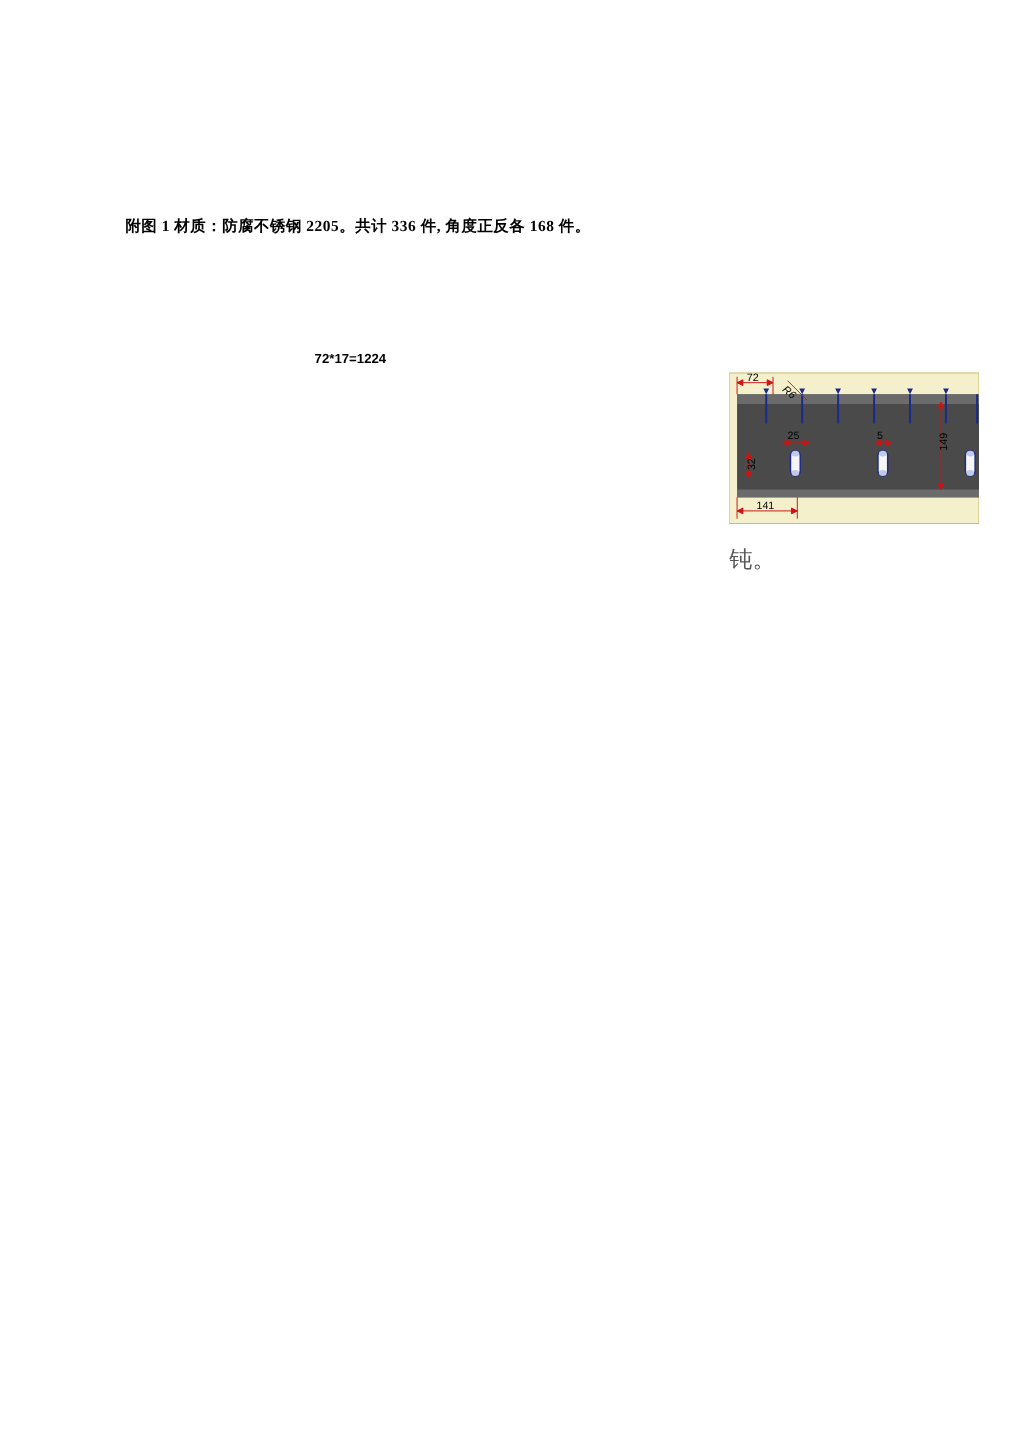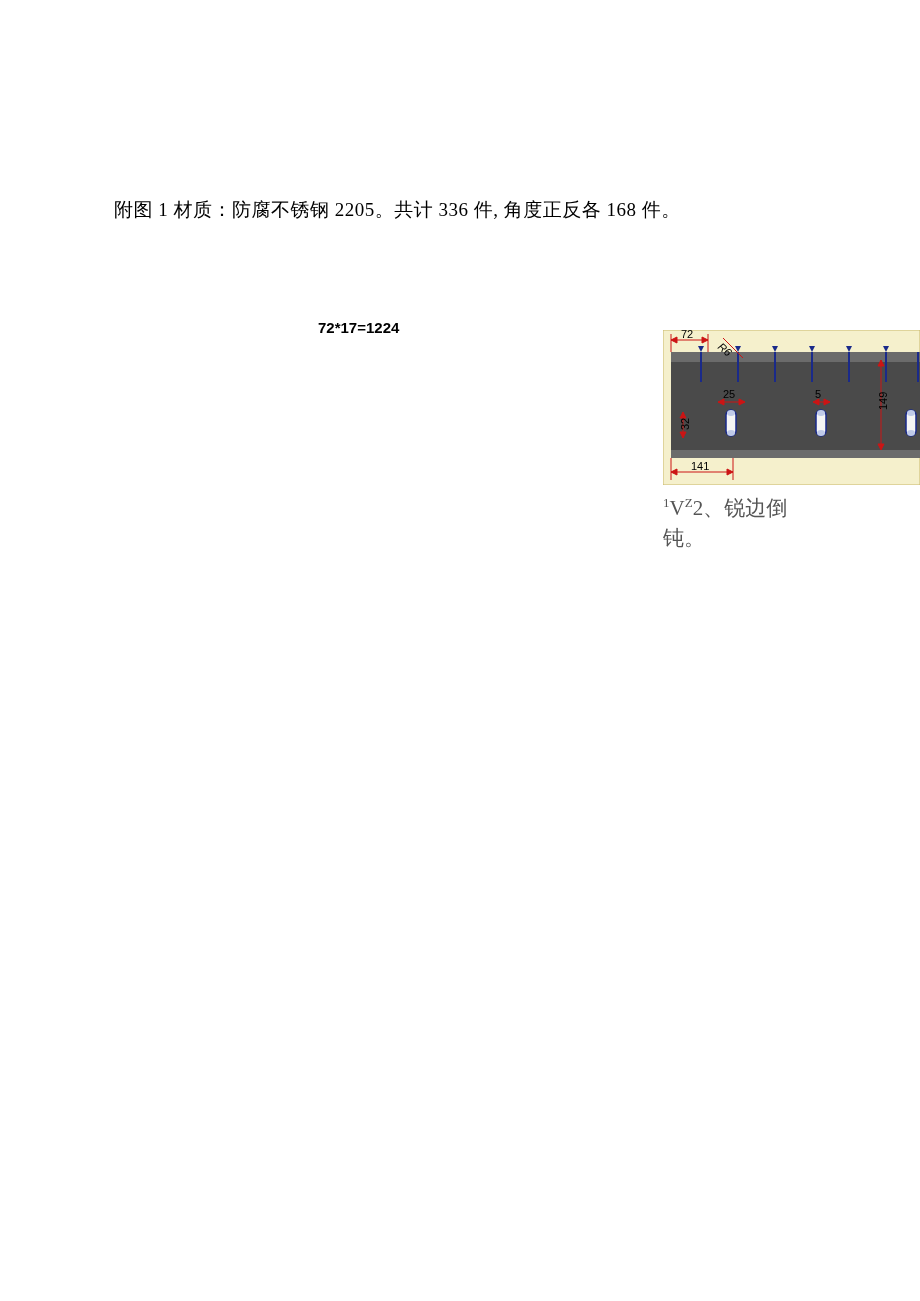--- a/index.html
+++ b/index.html
@@ -10,36 +10,37 @@
     background: #ffffff;
     font-family: "SimSun", "宋体", serif;
     color: #000;
     position: relative;
     overflow: hidden;
   }
   .main-text {
     position: absolute;
     top: 197px;
     left: 114px;
-    font-size: 19px;
+    font-size: 14px;
     letter-spacing: 0.5px;
+    font-weight: bold;
   }
   .formula {
     position: absolute;
     top: 319px;
-    left: 318px;
-    font-size: 15px;
+    left: 286px;
+    font-size: 12px;
     font-weight: bold;
     font-family: Arial, sans-serif;
   }
   .drawing {
     position: absolute;
     top: 330px;
     left: 663px;
-    width: 257px;
+    width: 227px;
     height: 155px;
   }
   .drawing svg {
     width: 100%;
     height: 100%;
     display: block;
   }
   .notes {
     position: absolute;
     top: 493px;
@@ -151,17 +152,14 @@
     <text x="60" y="68">25</text>
     <text x="152" y="68">5</text>
     <text x="224" y="80" transform="rotate(-90 224 80)">149</text>
     <text x="26" y="100" transform="rotate(-90 26 100)">32</text>
     <text x="28" y="140">141</text>
   </g>
 </svg>
 </div>
 
 <div class="notes">
-  <div class="line3">
-    <span class="supsub">1</span><span>V</span><span class="subz">Z</span><span>2、锐边倒</span>
-  </div>
   <div class="line4">钝。</div>
 </div>
 
 </body></html>

